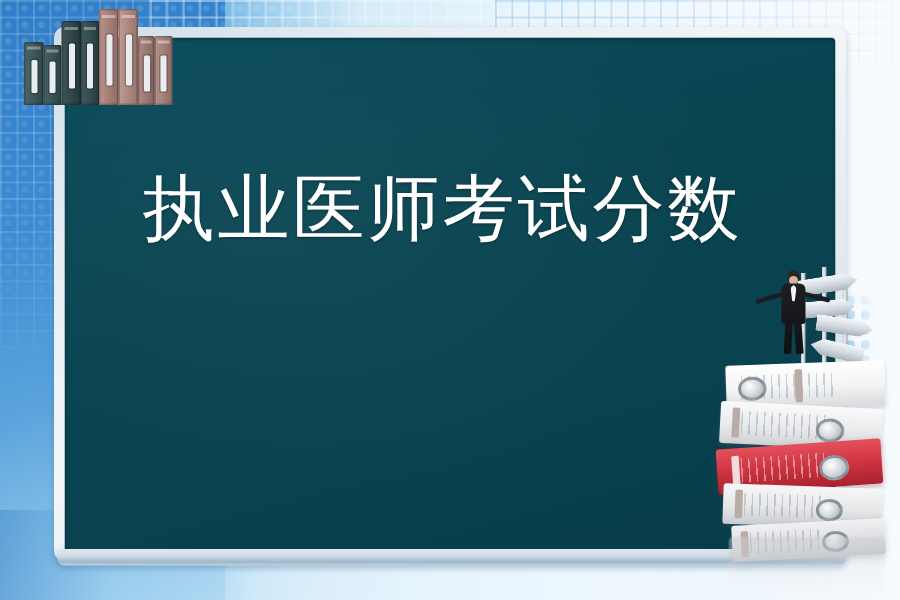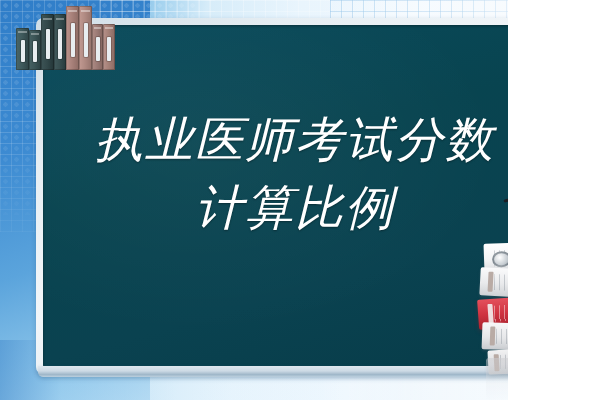--- a/index.html
+++ b/index.html
@@ -7,25 +7,24 @@
     margin: 0;
     padding: 0;
     background: #ffffff;
   }
   body {
     font-family: "DejaVu Sans", "Liberation Sans", sans-serif;
   }
 
   .poster {
     position: relative;
-    width: 508px;
+    width: 600px;
     height: 400px;
     overflow: hidden;
     background: #eaf4fc;
-    font-style: italic;
   }
 
   
   .bg-base {
     position: absolute;
     inset: 0;
     background:
       linear-gradient(100deg,
         #2b78c4 0%,
         #3f8ed2 10%,
@@ -373,21 +372,20 @@
   <div class="grid-top"></div>
   <div class="grid-light-right"></div>
   <div class="grid-accent-right"></div>
 
   <div class="board-frame"></div>
   <div class="board-surface"></div>
   <div class="board-ledge"></div>
 
   <div class="title-wrap">
     <div class="title-line">执业医师考试分数</div>
-    <div class="title-line">计算比例</div>
   </div>
   <span class="visually-hidden">执业医师考试分数计算比例</span>
 
   <div class="spines">
     <div class="spine" style="left:0px;width:13px;height:42px;background:linear-gradient(90deg,#4a6567 0%,#3f5a5c 45%,#2e4345 100%);">
       <div class="capline" style="top:3px;"></div>
       <div class="label" style="top:12px;height:22px;"></div>
     </div>
     <div class="spine" style="left:13px;width:12px;height:40px;background:linear-gradient(90deg,#466163 0%,#3c5658 45%,#2b3f41 100%);">
       <div class="capline" style="top:3px;"></div>

